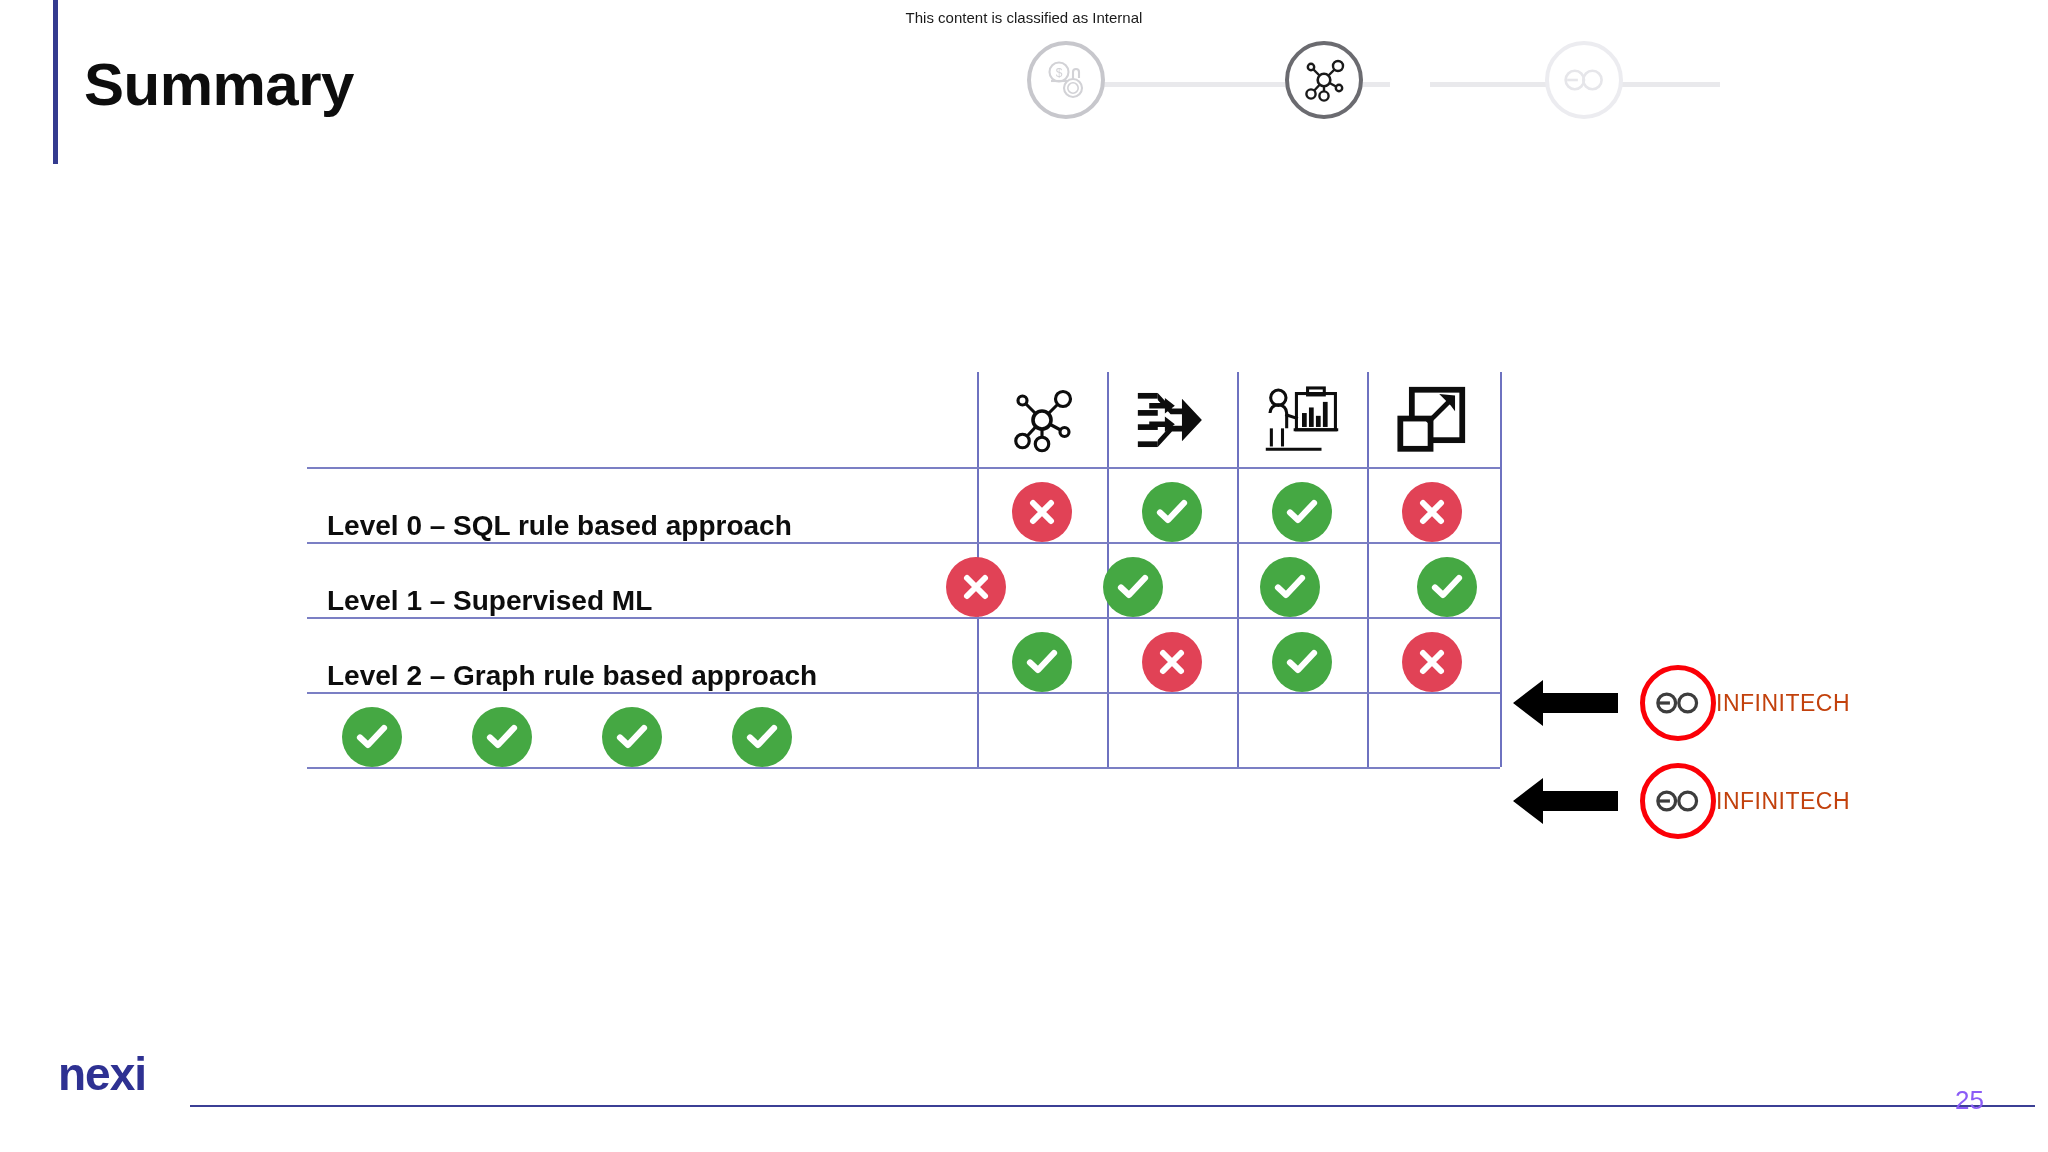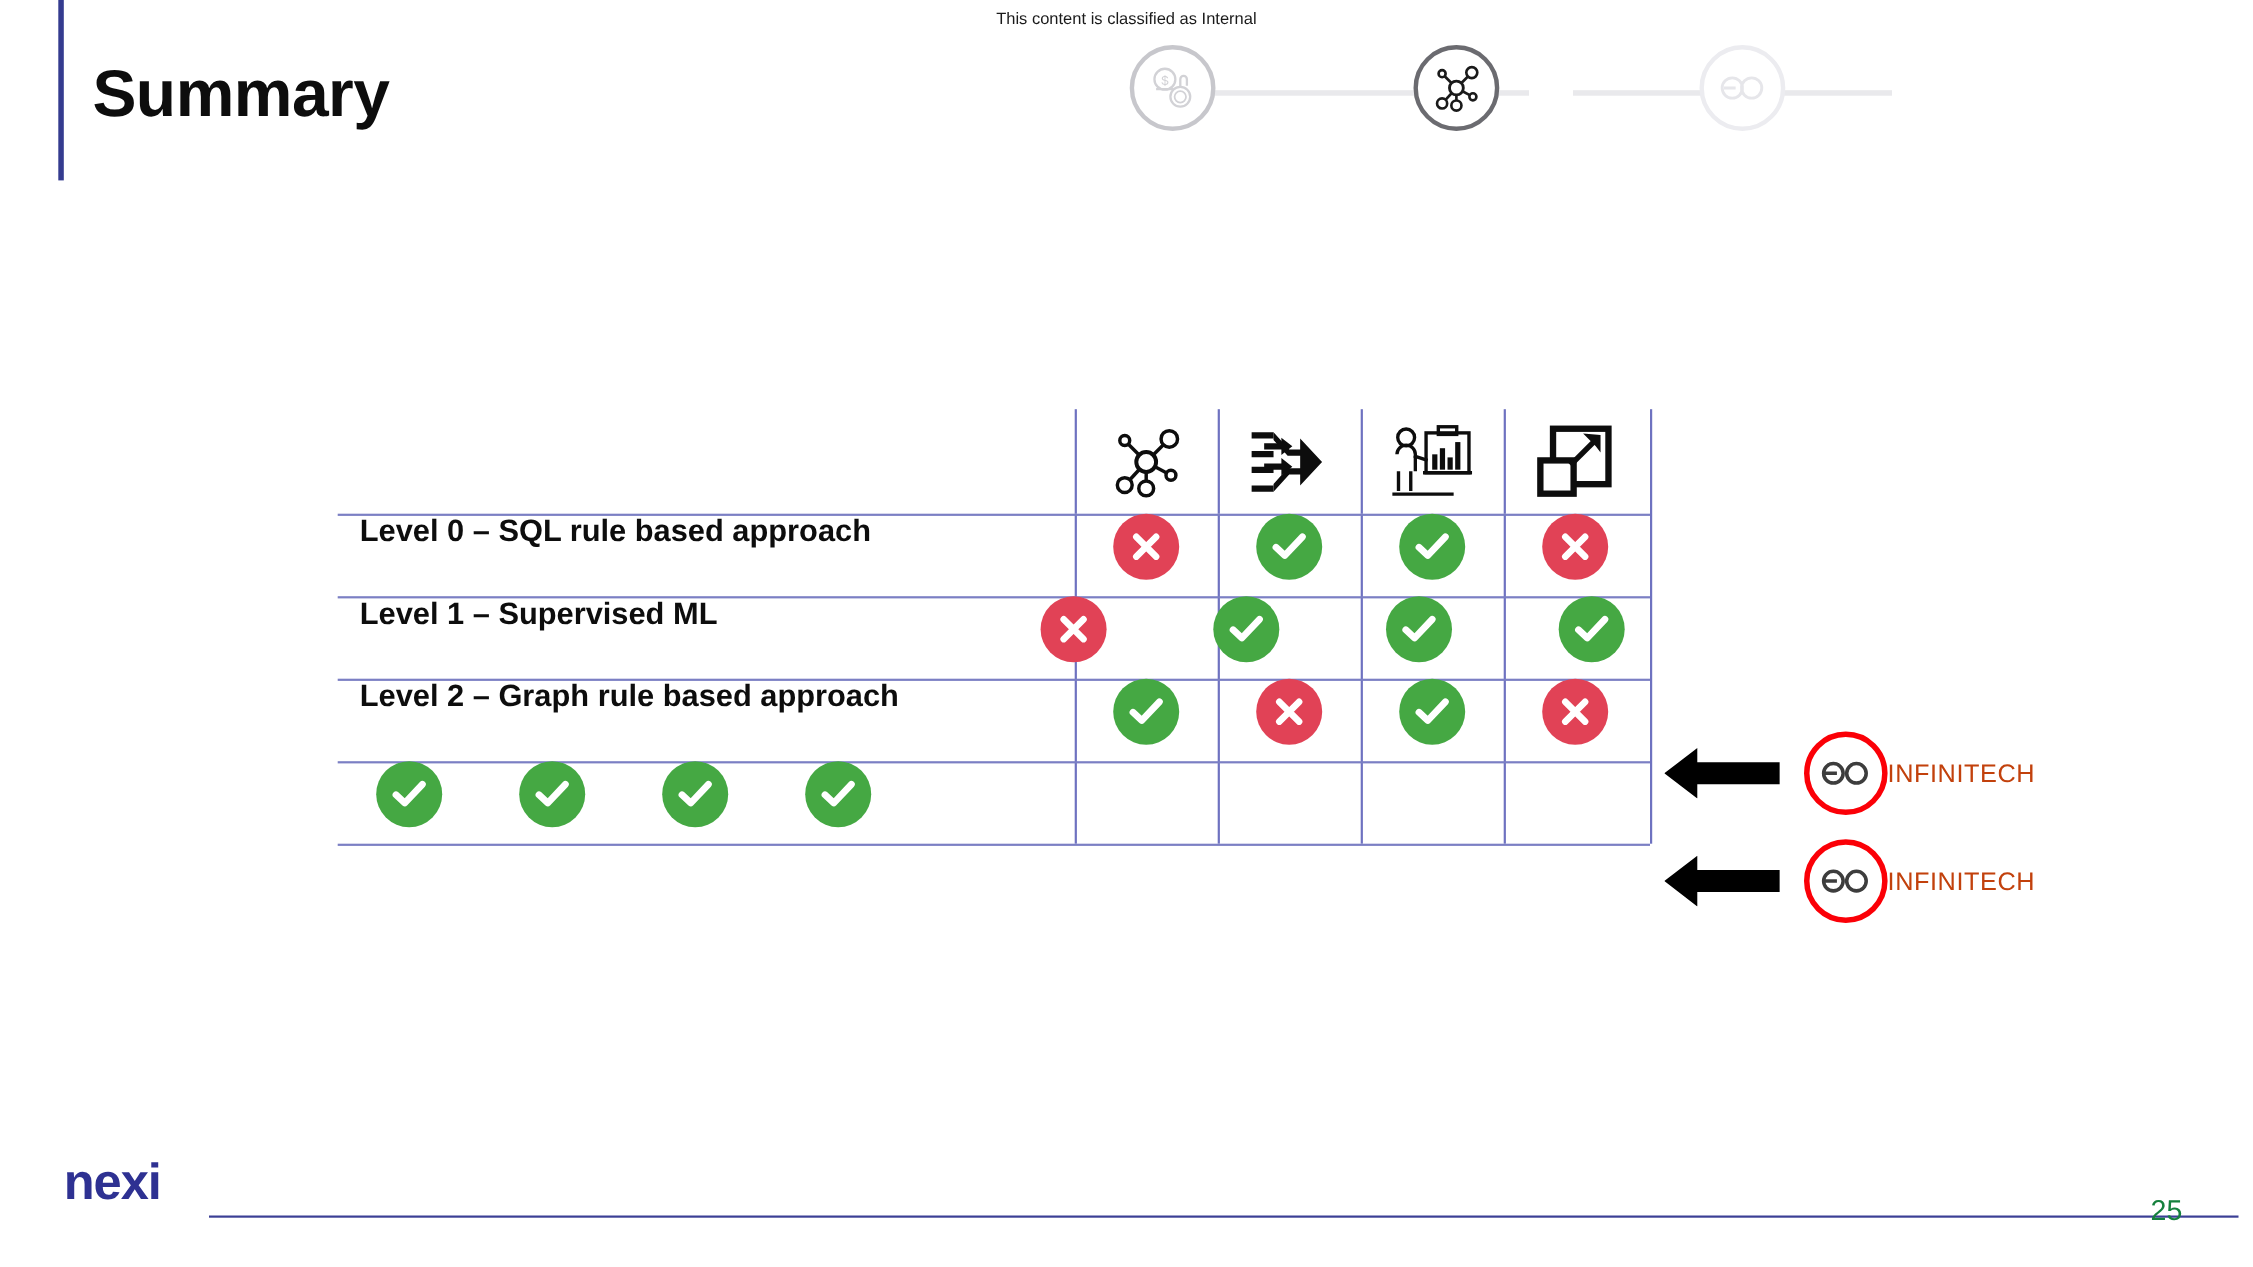--- a/index.html
+++ b/index.html
@@ -98,21 +98,21 @@
     position: absolute;
     width: 2px;
     background: #6e72c0;
   }
 
   .row {
     position: absolute;
     left: 0;
     width: 1195px;
     display: flex;
-    align-items: flex-start;
+    align-items: flex-end;
   }
   .row-label {
     width: 670px;
     box-sizing: border-box;
     padding-left: 20px;
     font-size: 28px;
     font-weight: bold;
     color: #0d0d0d;
     white-space: nowrap;
   }
@@ -193,21 +193,21 @@
   .nexi-logo {
     position: absolute;
     left: 58px;
     top: 1052px;
   }
   .page-num {
     position: absolute;
     left: 1955px;
     top: 1085px;
     font-size: 26px;
-    color: #15803d;
+    color: #8b5cf6;
   }
 </style>
 </head>
 <body>
 
 <div id="slide">
 
   <div class="classification">This content is classified as Internal</div>
 
   <div class="title-accent"></div>

